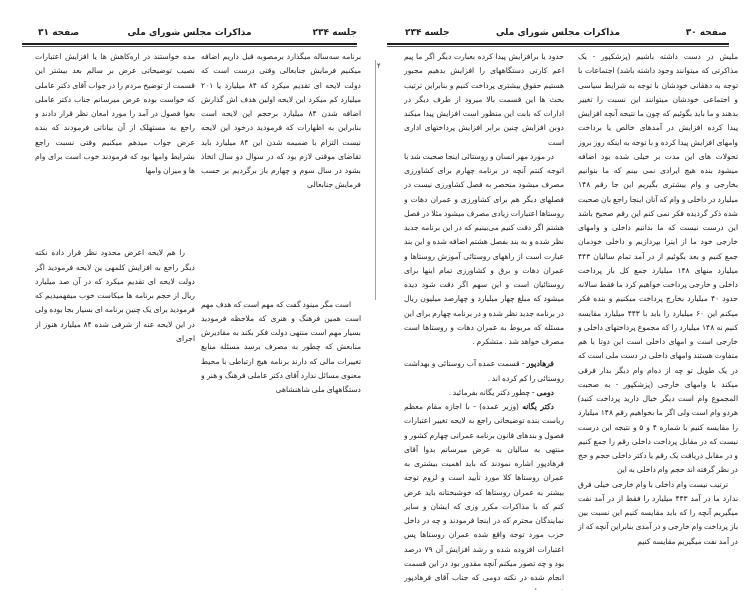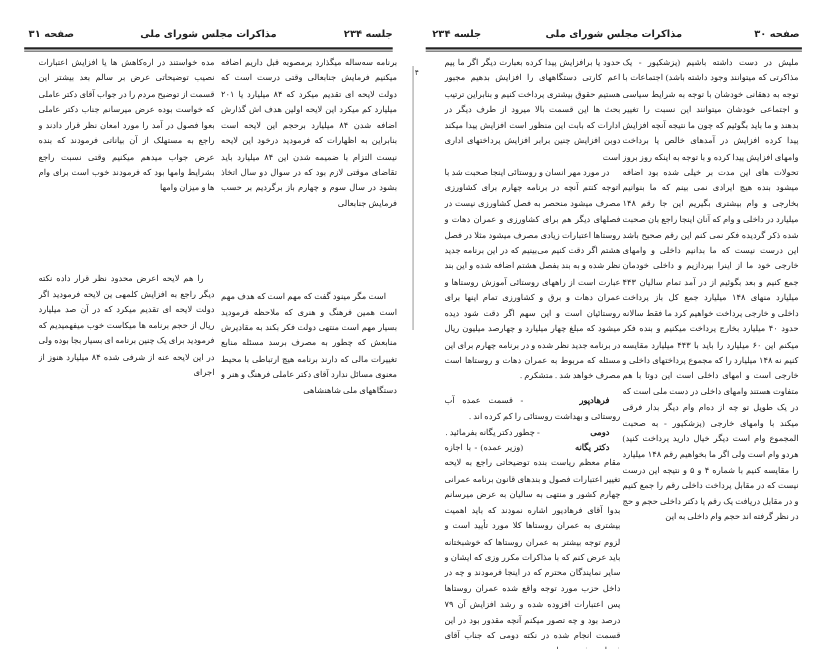--- a/index.html
+++ b/index.html
@@ -8,55 +8,55 @@
   .page{position:absolute;top:0;height:600px;}
   .page.left{left:0;width:377px;}
   .page.right{left:377px;width:377px;}
   .header{position:absolute;top:27px;height:14px;direction:rtl;
           font-size:9px;font-weight:bold;color:#222;}
   .page.left .header{left:22px;width:335px;}
   .page.right .header{left:12px;width:338px;}
   .header span{position:absolute;top:0;white-space:nowrap;}
   .h-right{right:0;}
   .h-center{left:50%;transform:translateX(-50%);}
-  .h-left{left:4px;}
+  .h-left{left:16px;}
   .rule{position:absolute;top:43px;height:2px;background:#222;}
   .page.left .rule{left:22px;width:335px;}
   .page.right .rule{left:10px;width:342px;}
   .rule2{position:absolute;top:46px;height:1px;background:#555;}
   .page.left .rule2{left:22px;width:335px;}
   .page.right .rule2{left:10px;width:342px;}
   .col{position:absolute;top:50px;direction:rtl;text-align:justify;
        font-size:7.6px;line-height:14.25px;color:#1e1e1e;overflow:hidden;
        font-family:Liberation Serif, serif;}
   .col p{margin:0;text-indent:10px;}
   .col p.noindent{text-indent:0;}
-  .col .heading{font-weight:bold;margin-left:44px;}
+  .col .heading{font-weight:bold;}
   .page.left .col.c1{right:16px;width:160px;height:500px;}
   .page.left .col.c2{right:182px;width:160px;height:500px;}
-  .page.right .col.c1{right:28px;width:160px;height:400px;}
+  .page.right .col.c1{right:16px;width:160px;height:400px;}
   .page.right .col.c2{right:190px;width:160px;height:420px;}
   .gutter{position:absolute;left:375px;top:60px;width:1px;height:240px;background:#777;opacity:.7;}
   .mark{position:absolute;font-size:7px;color:#333;}
 </style>
 </head>
 <body>
 
 <div class="page left">
   <div class="header">
     <span class="h-right">جلسه ۲۳۴</span>
     <span class="h-center">مذاکرات مجلس شورای ملی</span>
     <span class="h-left">صفحه ۳۱</span>
   </div>
   <div class="rule"></div>
   <div class="rule2"></div>
 
   <div class="col c1">
     <p class="noindent">برنامه سه‌ساله میگذارد برمصوبه قبل داریم اضافه میکنیم فرمایش جنابعالی وقتی درست است که دولت لایحه ای تقدیم میکرد که ۸۴ میلیارد یا ۲۰۱ میلیارد کم میکرد این لایحه اولین هدف اش گذارش اضافه شدن ۸۴ میلیارد برحجم این لایحه است بنابراین به اظهارات که فرمودید درخود این لایحه نیست التزام با ضمیمه شدن این ۸۴ میلیارد باید تقاضای موقتی لازم بود که در سوال دو سال اتخاذ بشود در سال سوم و چهارم باز برگردیم بر حسب فرمایش جنابعالی</p>
-    <p style="margin-top:70px">است مگر مینود گفت که مهم است که هدف مهم است همین فرهنگ و هنری که ملاحظه فرمودید بسیار مهم است منتهی دولت فکر بکند به مقادیرش منابعش که چطور به مصرف برسد مسئله منابع تغییرات مالی که دارند برنامه هیچ ارتباطی با محیط معنوی مسائل ندارد آقای دکتر عاملی فرهنگ و هنر و دستگاههای ملی شاهنشاهی</p>
+    <p style="margin-top:105px">است مگر مینود گفت که مهم است که هدف مهم است همین فرهنگ و هنری که ملاحظه فرمودید بسیار مهم است منتهی دولت فکر بکند به مقادیرش منابعش که چطور به مصرف برسد مسئله منابع تغییرات مالی که دارند برنامه هیچ ارتباطی با محیط معنوی مسائل ندارد آقای دکتر عاملی فرهنگ و هنر و دستگاههای ملی شاهنشاهی</p>
   </div>
   <div class="col c2">
     <p class="noindent">مده خواستند در اره‌کاهش ها یا افزایش اعتبارات نصیب توضیحاتی عرض بر سالم بعد بیشتر این قسمت از توضیح مردم را در جواب آقای دکتر عاملی که خواست بوده عرض میرسانم جناب دکتر عاملی بعوا فصول در آمد را مورد امعان نظر قرار دادند و راجع به مستهلک از آن بیاناتی فرمودند که بنده عرض جواب میدهم میکنیم وقتی نسبت راجع بشرایط وامها بود که فرمودند خوب است برای وام ها و میزان وامها</p>
     <p style="margin-top:68px">را هم لایحه اعرض محدود نظر قرار داده نکته دیگر راجع به افزایش کلمهی ین لایحه فرمودید اگر دولت لایحه ای تقدیم میکرد که در آن صد میلیارد ریال از حجم برنامه ها میکاست خوب میفهمیدیم که فرمودید برای یک چنین برنامه ای بسیار بجا بوده ولی در این لایحه عنه از شرفی شده ۸۴ میلیارد هنوز از اجرای</p>
   </div>
 </div>
 
 <div class="gutter"></div>
 <div class="mark" style="left:377px;top:62px">۴</div>
 
@@ -82,15 +82,16 @@
     </p>
     <p>
       <span class="heading">دکتر یگانه</span>
       <span>(وزیر عمده)</span>
       <span>- با اجازه مقام معظم ریاست بنده توضیحاتی راجع به لایحه تغییر اعتبارات فصول و بندهای قانون برنامه عمرانی چهارم کشور و منتهی به سالیان به عرض میرسانم بدوا آقای فرهادپور اشاره نمودند که باید اهمیت بیشتری به عمران روستاها کلا مورد تأیید است و لزوم توجه بیشتر به عمران روستاها که خوشبختانه باید عرض کنم که با مذاکرات مکرر وزی که ایشان و سایر نمایندگان محترم که در اینجا فرمودند و چه در داخل حزب مورد توجه واقع شده عمران روستاها پس اعتبارات افزوده شده و رشد افزایش آن ۷۹ درصد بود و چه تصور میکنم آنچه مقدور بود در این قسمت انجام شده در نکته دومی که جناب آقای فرهادپور فرمودند از</span>
     </p>
   </div>
 
   <div class="col c1" style="height:530px">
     <p class="noindent">ملیش در دست داشته باشیم (پزشکپور - یک مذاکرتی که میتوانند وجود داشته باشد) اجتماعات با توجه به دهقانی خودشان با توجه به شرایط سیاسی و اجتماعی خودشان میتوانند این نسبت را تغییر بدهند و ما باید بگوئیم که چون ما نتیجه آنچه افزایش پیدا کرده افزایش در آمدهای خالص یا برداخت وامهای افزایش پیدا کرده و با توجه به اینکه روز بروز تحولات های این مدت بر خیلی شده بود اضافه میشود بنده هیچ ایرادی نمی بینم که ما بنوانیم بخارجی و وام بیشتری بگیریم این جا رقم ۱۴۸ میلیارد در داخلی و وام که آنان اینجا راجع بان صحبت شده ذکر گردیده فکر نمی کنم این رقم صحیح باشد این درست نیست که ما بدانیم داخلی و وامهای خارجی خود ما از اینرا بپردازیم و داخلی خودمان جمع کنیم و بعد بگوئیم از در آمد تمام سالیان ۴۴۳ میلیارد منهای ۱۴۸ میلیارد جمع کل باز پرداخت داخلی و خارجی پرداخت خواهیم کرد ما فقط سالانه حدود ۴۰ میلیارد بخارج پرداخت میکنیم و بنده فکر میکنم این ۶۰ میلیارد را باید با ۴۴۳ میلیارد مقایسه کنیم نه ۱۴۸ میلیارد را که مجموع پرداختهای داخلی و خارجی است و امهای داخلی است این دوتا با هم متفاوت هستند وامهای داخلی در دست ملی است که در یک طویل تو چه از ده‌ام وام دیگر بدار فرقی میکند با وامهای خارجی (پزشکپور - به صحبت المجموع وام است دیگر خیال دارید پرداخت کنید) هردو وام است ولی اگر ما بخواهیم رقم ۱۴۸ میلیارد را مقایسه کنیم با شماره ۴ و ۵ و نتیجه این درست نیست که در مقابل پرداخت داخلی رقم را جمع کنیم و در مقابل دریافت یک رقم یا دکتر داخلی حجم و حج در نظر گرفته اند حجم وام داخلی به این</p>
+    <p>ترتیب نیست وام داخلی با وام خارجی خیلی فرق ندارد ما در آمد ۴۴۳ میلیارد را فقط از در آمد نفت میگیریم آنچه را که باید مقایسه کنیم این نسبت بین باز پرداخت وام خارجی و در آمدی بنابراین آنچه که از در آمد نفت میگیریم مقایسه کنیم</p>
 
   </div>
 </div>
 
 </body></html>

